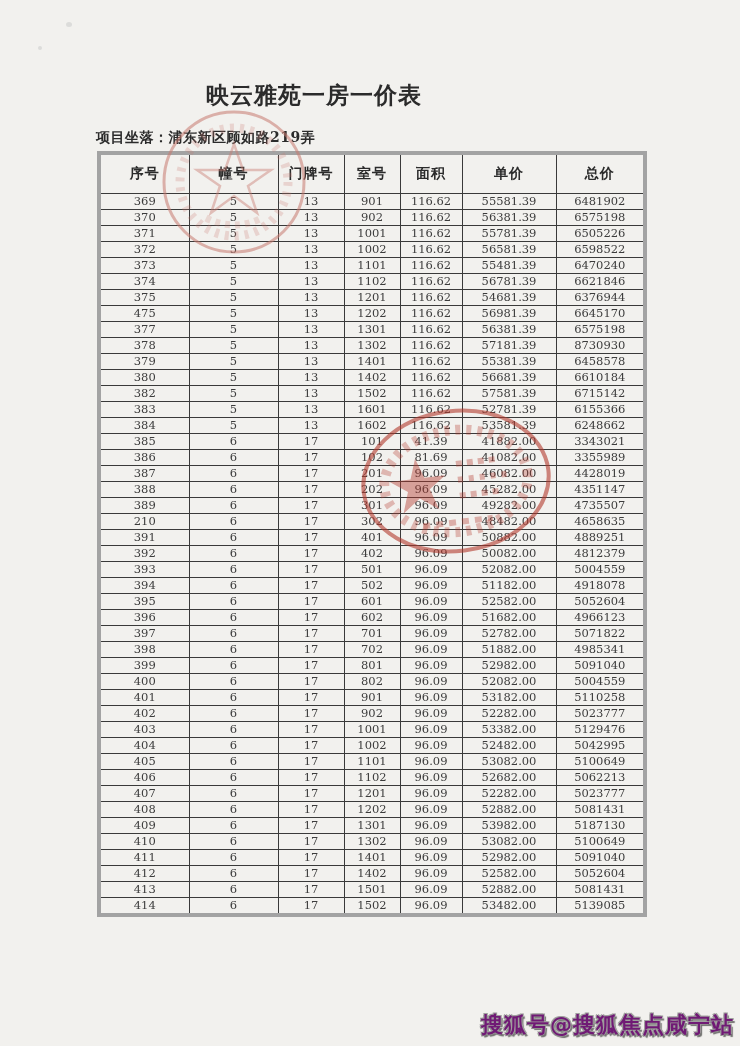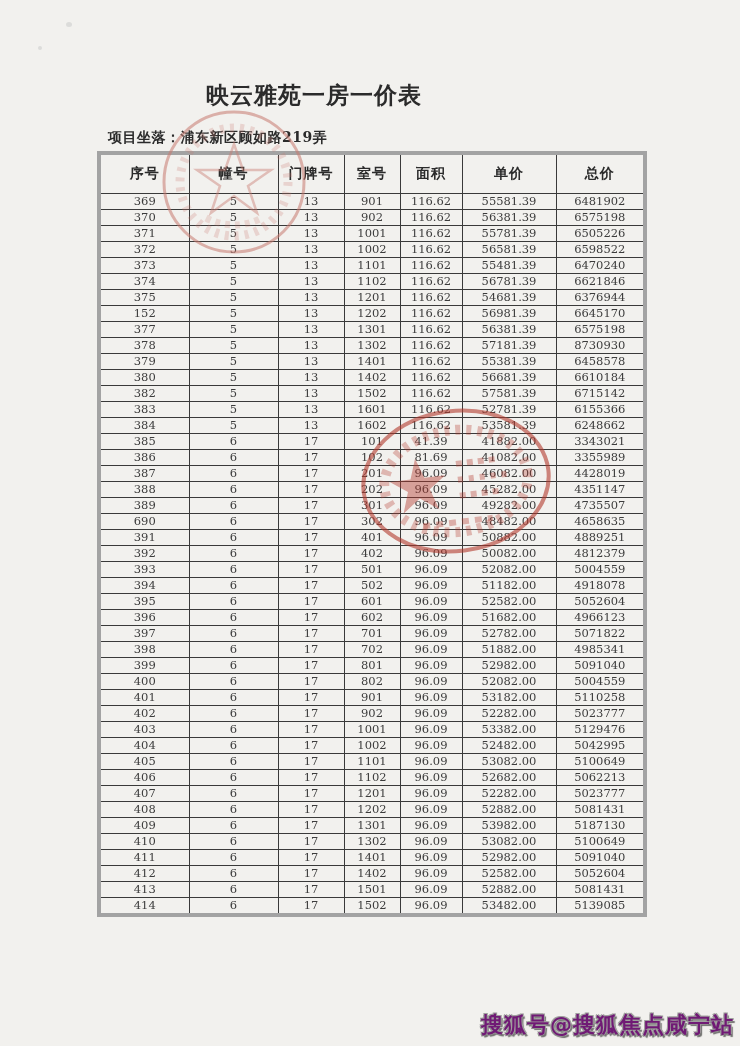--- a/index.html
+++ b/index.html
@@ -28,21 +28,20 @@
     letter-spacing: 1px;
     color: #2b2b2b;
   }
   .location {
     position: absolute;
     top: 129px; left: 96px;
     font-size: 14px;
     font-weight: 700;
     color: #2b2b2b;
     letter-spacing: 0.5px;
-    margin-left: 12px;
   }
   table.price {
     position: absolute;
     top: 151px; left: 97px;
     width: 546px;
     border-collapse: collapse;
     table-layout: fixed;
     background: transparent;
   }
   table.price th, table.price td {
@@ -176,21 +175,21 @@
         <tr>
           <td>375</td>
           <td>5</td>
           <td>13</td>
           <td>1201</td>
           <td>116.62</td>
           <td>54681.39</td>
           <td>6376944</td>
         </tr>
         <tr>
-          <td>152</td>
+          <td>475</td>
           <td>5</td>
           <td>13</td>
           <td>1202</td>
           <td>116.62</td>
           <td>56981.39</td>
           <td>6645170</td>
         </tr>
         <tr>
           <td>377</td>
           <td>5</td>
@@ -293,21 +292,21 @@
         <tr>
           <td>389</td>
           <td>6</td>
           <td>17</td>
           <td>301</td>
           <td>96.09</td>
           <td>49282.00</td>
           <td>4735507</td>
         </tr>
         <tr>
-          <td>690</td>
+          <td>210</td>
           <td>6</td>
           <td>17</td>
           <td>302</td>
           <td>96.09</td>
           <td>48482.00</td>
           <td>4658635</td>
         </tr>
         <tr>
           <td>391</td>
           <td>6</td>

